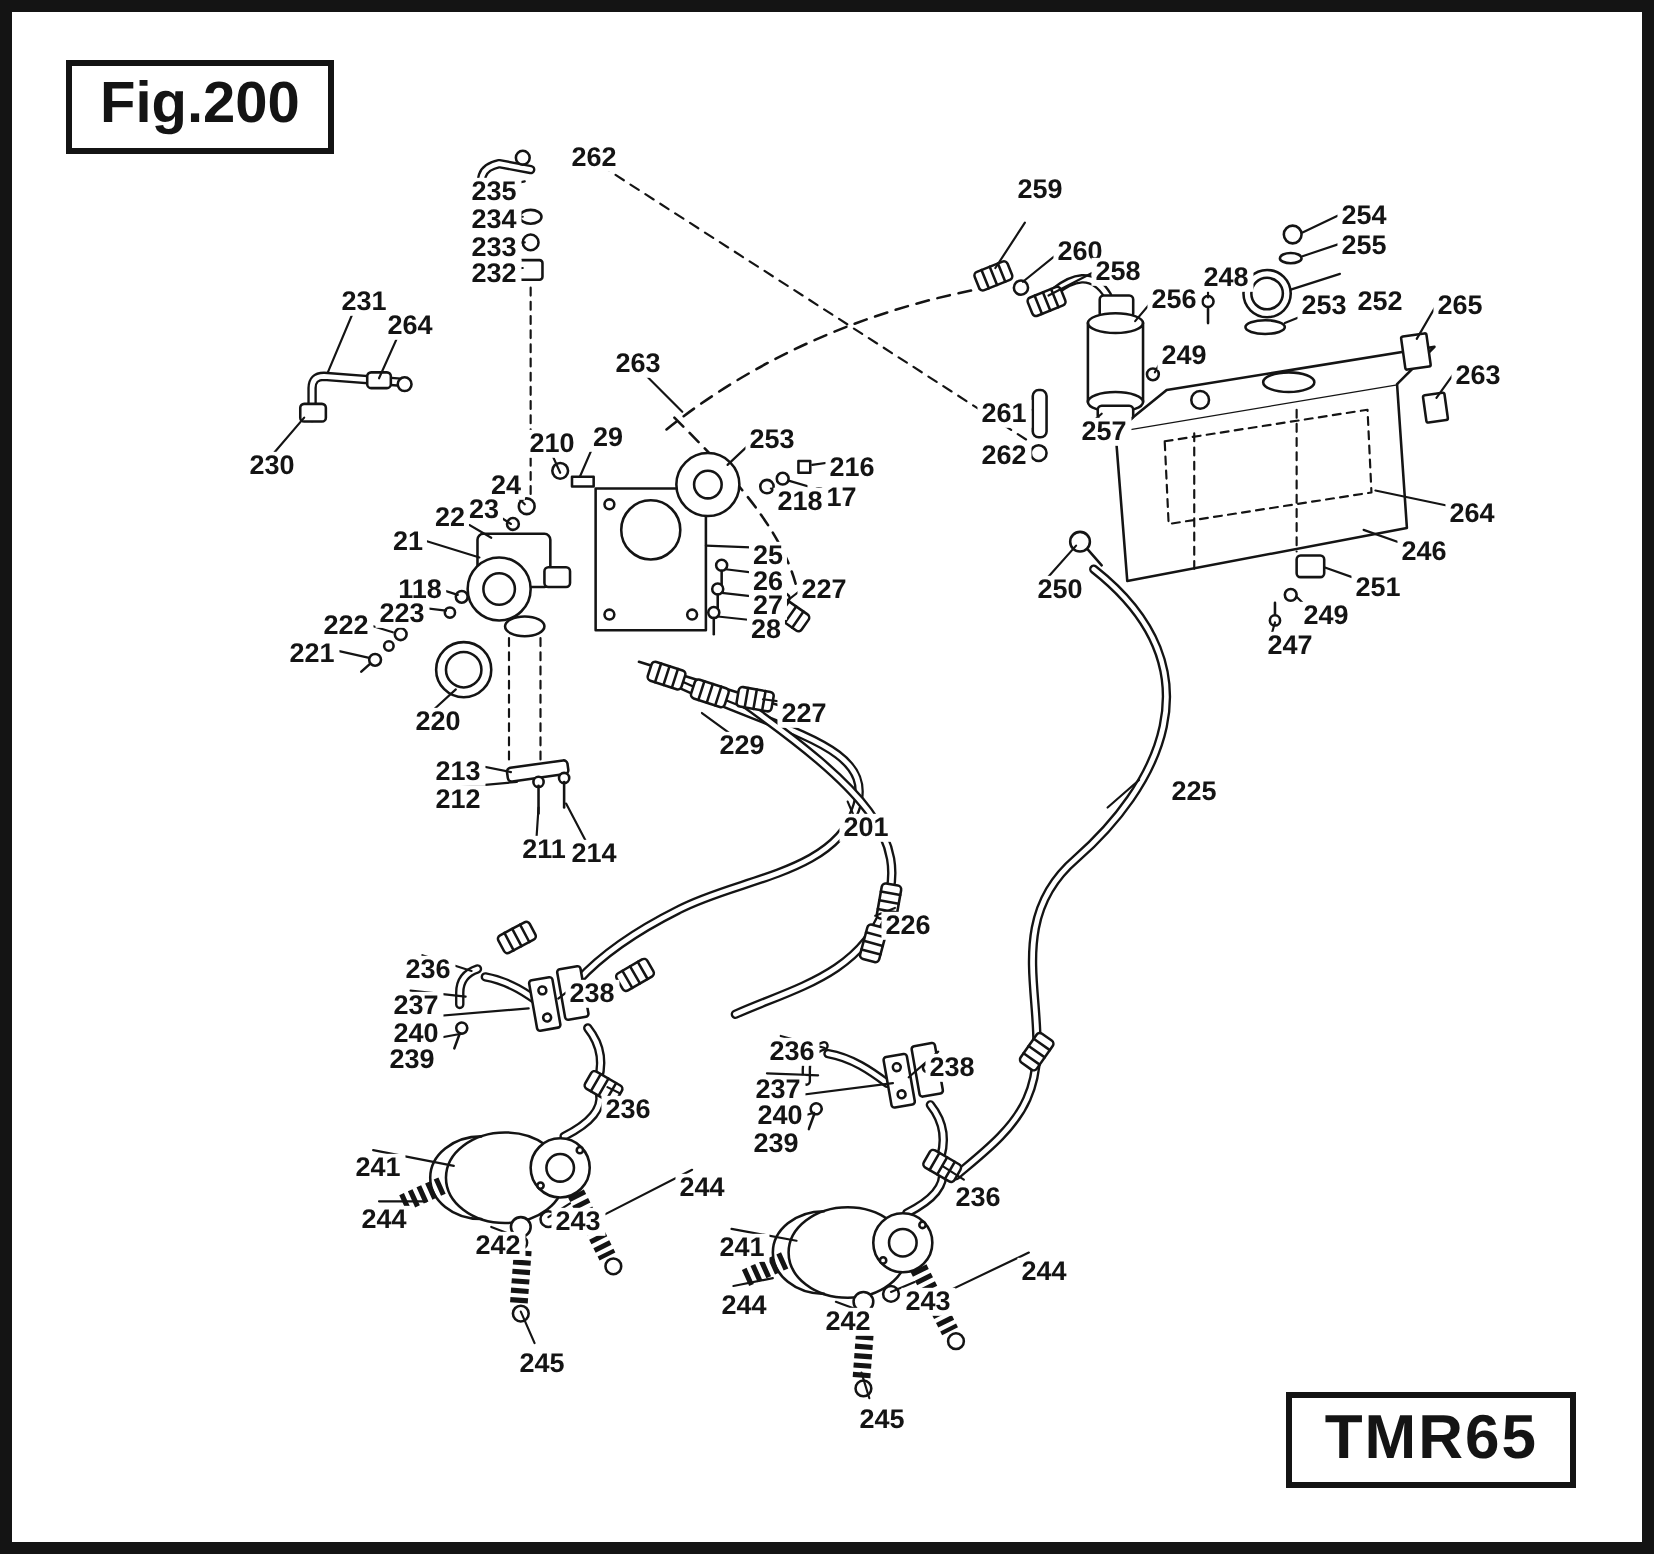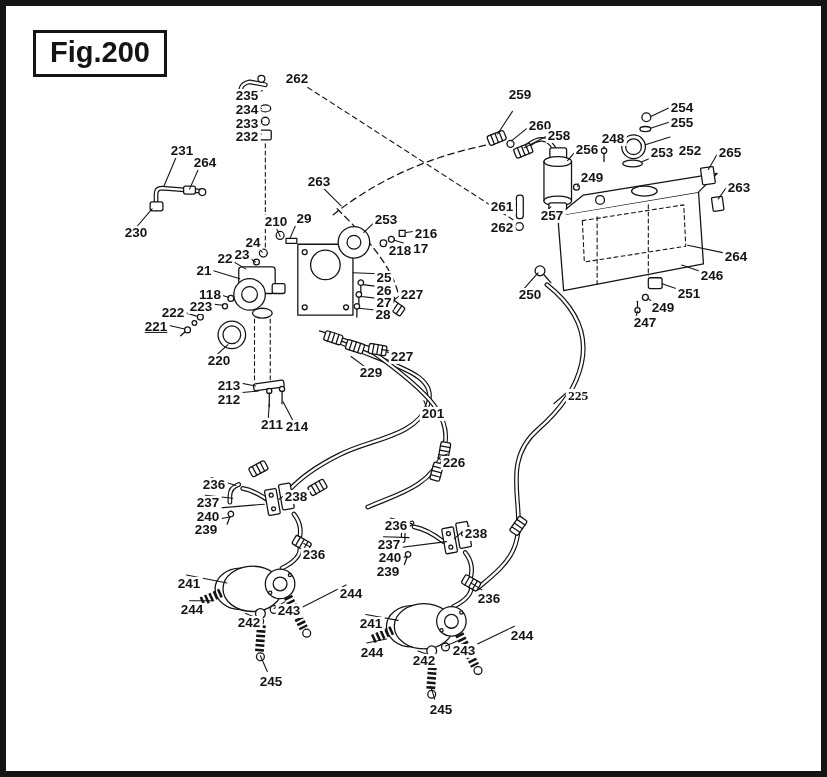--- a/index.html
+++ b/index.html
@@ -357,35 +357,35 @@
       <div class="callout" style="left: 420px; top: 228px;">216</div>
       <div class="callout" style="left: 411px; top: 243px;">217</div>
       <div class="callout" style="left: 394px; top: 245px;">218</div>
       <div class="callout" style="left: 247px; top: 237px;">24</div>
       <div class="callout" style="left: 236px; top: 249px;">23</div>
       <div class="callout" style="left: 219px; top: 253px;">22</div>
       <div class="callout" style="left: 198px; top: 265px;">21</div>
       <div class="callout" style="left: 204px; top: 289px;">118</div>
       <div class="callout" style="left: 195px; top: 301px;">223</div>
       <div class="callout" style="left: 167px; top: 307px;">222</div>
-      <div class="callout" style="left: 150px; top: 321px; text-decoration: underline;">221</div>
+      <div class="callout" style="left: 150px; top: 321px;">221</div>
       <div class="callout" style="left: 213px; top: 355px;">220</div>
       <div class="callout" style="left: 378px; top: 272px;">25</div>
       <div class="callout" style="left: 378px; top: 285px;">26</div>
       <div class="callout" style="left: 378px; top: 297px;">27</div>
       <div class="callout" style="left: 377px; top: 309px;">28</div>
       <div class="callout" style="left: 406px; top: 289px;">227</div>
       <div class="callout" style="left: 396px; top: 351px;">227</div>
       <div class="callout" style="left: 365px; top: 367px;">229</div>
       <div class="callout" style="left: 223px; top: 380px;">213</div>
       <div class="callout" style="left: 223px; top: 394px;">212</div>
       <div class="callout" style="left: 266px; top: 419px;">211</div>
       <div class="callout" style="left: 291px; top: 421px;">214</div>
       <div class="callout" style="left: 427px; top: 408px;">201</div>
-      <div class="callout" style="left: 572px; top: 390px; font-family: Liberation Serif, serif;">225</div>
+      <div class="callout" style="left: 591px; top: 390px;">225</div>
       <div class="callout" style="left: 514px; top: 89px;">259</div>
       <div class="callout" style="left: 534px; top: 120px;">260</div>
       <div class="callout" style="left: 553px; top: 130px;">258</div>
       <div class="callout" style="left: 607px; top: 133px;">248</div>
       <div class="callout" style="left: 676px; top: 102px;">254</div>
       <div class="callout" style="left: 676px; top: 117px;">255</div>
       <div class="callout" style="left: 684px; top: 133px; margin-top: 12px;">252</div>
       <div class="callout" style="left: 656px; top: 147px;">253</div>
       <div class="callout" style="left: 724px; top: 147px;">265</div>
       <div class="callout" style="left: 581px; top: 144px;">256</div>
@@ -424,14 +424,17 @@
       <div class="callout" style="left: 366px; top: 647px;">244</div>
       <div class="callout" style="left: 418px; top: 655px;">242</div>
       <div class="callout" style="left: 458px; top: 645px;">243</div>
       <div class="callout" style="left: 435px; top: 704px;">245</div>
     </div>
 
   <div class="fig-box">
     <span>Fig.200</span>
   </div>
 
+  <div class="model-box">
+    <span>TMR65</span>
+  </div>
 
 </div>
 
 </body></html>

